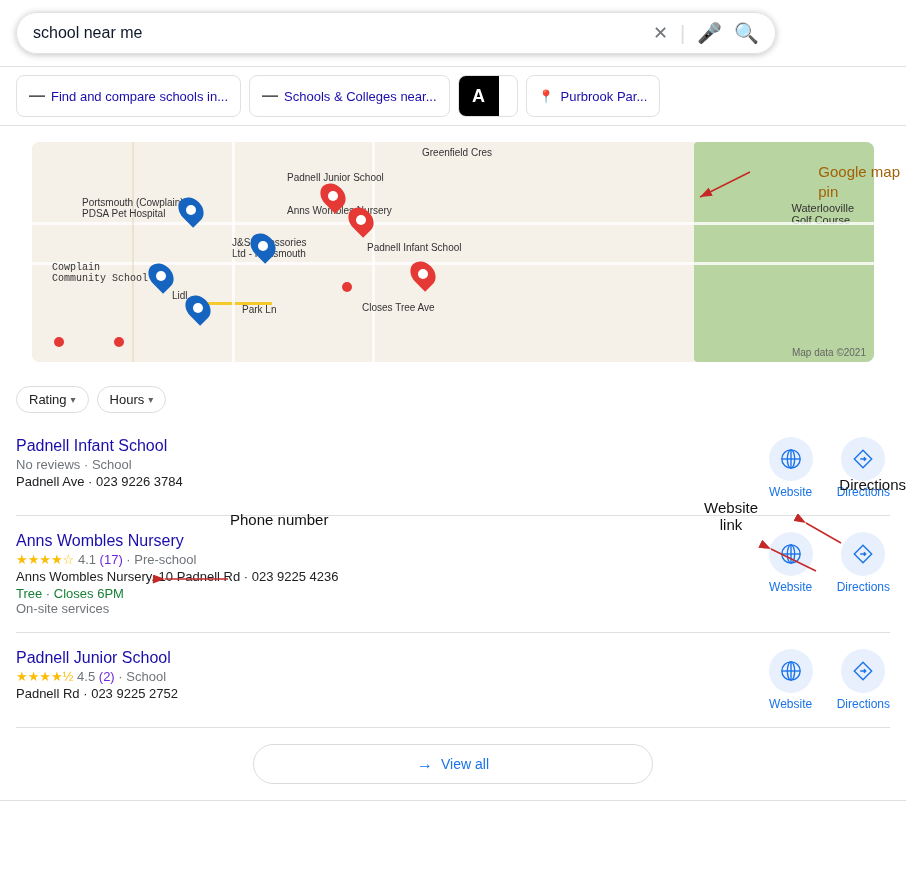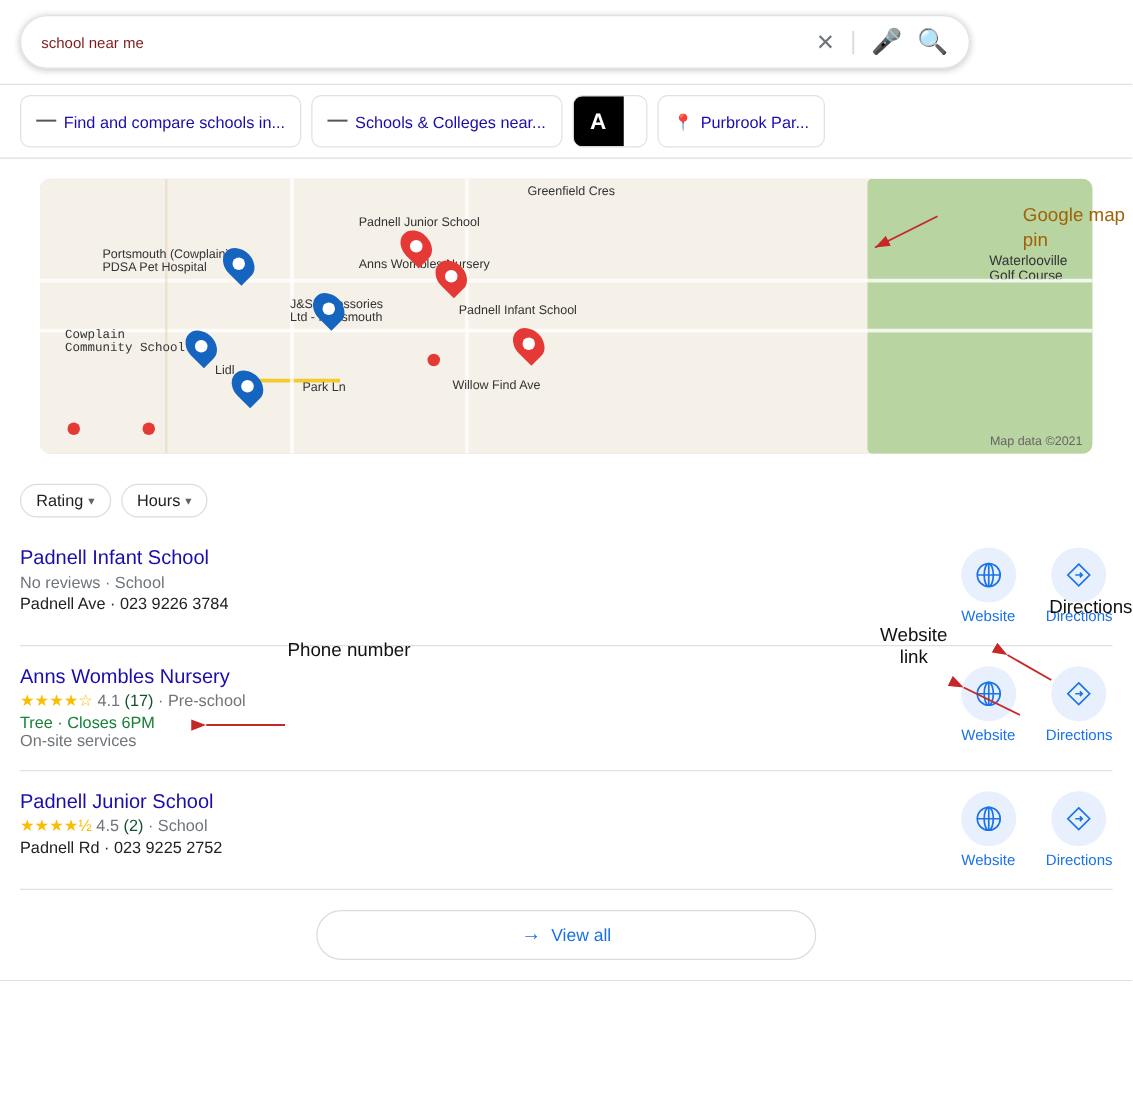--- a/index.html
+++ b/index.html
@@ -16,22 +16,22 @@
       border: 1px solid #dfe1e5;
       border-radius: 24px;
       padding: 8px 16px;
       width: 760px;
       box-shadow: 0 1px 6px rgba(32,33,36,.28);
     }
     .search-input {
       flex: 1;
       border: none;
       outline: none;
-      font-size: 12px;
-      color: #7f1d1d;
+      font-size: 16px;
+      color: #0f172a;
       background: transparent;
     }
     .search-icons {
       display: flex;
       align-items: center;
       gap: 12px;
     }
     .x-icon { color: #70757a; cursor: pointer; font-size: 18px; }
     .mic-icon { color: #4285f4; font-size: 20px; cursor: pointer; }
     .search-icon-btn { color: #4285f4; font-size: 20px; cursor: pointer; }
@@ -216,21 +216,21 @@
     }
     .school-extra {
       font-size: 13px;
       color: #70757a;
     }
     .stars {
       color: #fbbc04;
       font-size: 13px;
     }
     .rating-count {
-      color: #14532d;
+      color: #6d28d9;
       font-size: 13px;
     }
     .school-actions {
       display: flex;
       flex-direction: column;
       align-items: center;
       gap: 16px;
       margin-left: 16px;
     }
     .action-pair {
@@ -339,21 +339,21 @@
         <div style="position:absolute;left:100px;top:0;bottom:0;width:2px;background:#e8d8c0;opacity:0.6;"></div>
 
         <span class="map-label" style="left:30px;top:55px;margin-left:20px;">Portsmouth (Cowplain)<br>PDSA Pet Hospital</span>
         <span class="map-label" style="left:20px;top:120px;font-family:Liberation Mono, monospace;">Cowplain<br>Community School</span>
         <span class="map-label" style="left:200px;top:95px;">J&amp;S Accessories<br>Ltd - Portsmouth</span>
         <span class="map-label" style="left:255px;top:30px;">Padnell Junior School</span>
         <span class="map-label" style="left:335px;top:100px;">Padnell Infant School</span>
         <span class="map-label" style="left:255px;top:63px;">Anns Wombles Nursery</span>
         <span class="map-label" style="left:210px;top:162px;">Park Ln</span>
         <span class="map-label" style="left:140px;top:148px;">Lidl</span>
-        <span class="map-label" style="left:330px;top:160px;">Willow Find Ave</span>
+        <span class="map-label" style="left:330px;top:160px;">Closes Tree Ave</span>
         <span class="map-label" style="left:390px;top:5px;">Greenfield Cres</span>
 
         <div class="map-pin" style="left:118px;top:120px;">
           <div class="pin-blue">
             <div class="pin-blue-inner"></div>
           </div>
         </div>
         <div class="map-pin" style="left:220px;top:90px;">
           <div class="pin-blue">
             <div class="pin-blue-inner"></div>
@@ -463,20 +463,21 @@
       <div class="school-item">
         <div class="school-info">
           <div class="school-name">Anns Wombles Nursery</div>
           <div class="school-meta">
             <span class="stars">★★★★☆</span>
             <span>4.1</span>
             <span class="rating-count">(17)</span>
             <span> · </span>
             <span>Pre-school</span>
           </div>
+          <div class="school-address">Anns Wombles Nursery, 10 Padnell Rd · 023 9225 4236</div>
           <div class="school-status">Tree · Closes 6PM</div>
           <div class="school-extra">On-site services</div>
         </div>
         <div class="school-actions">
           <div class="action-pair">
             <div class="action-btn">
               <div class="action-icon">
                 <svg viewBox="0 0 24 24" fill="#1a73e8">
                   <circle cx="12" cy="12" r="10" stroke="#1a73e8" stroke-width="1.5" fill="none"></circle>
                   <ellipse cx="12" cy="12" rx="4" ry="10" stroke="#1a73e8" stroke-width="1.5" fill="none"></ellipse>

